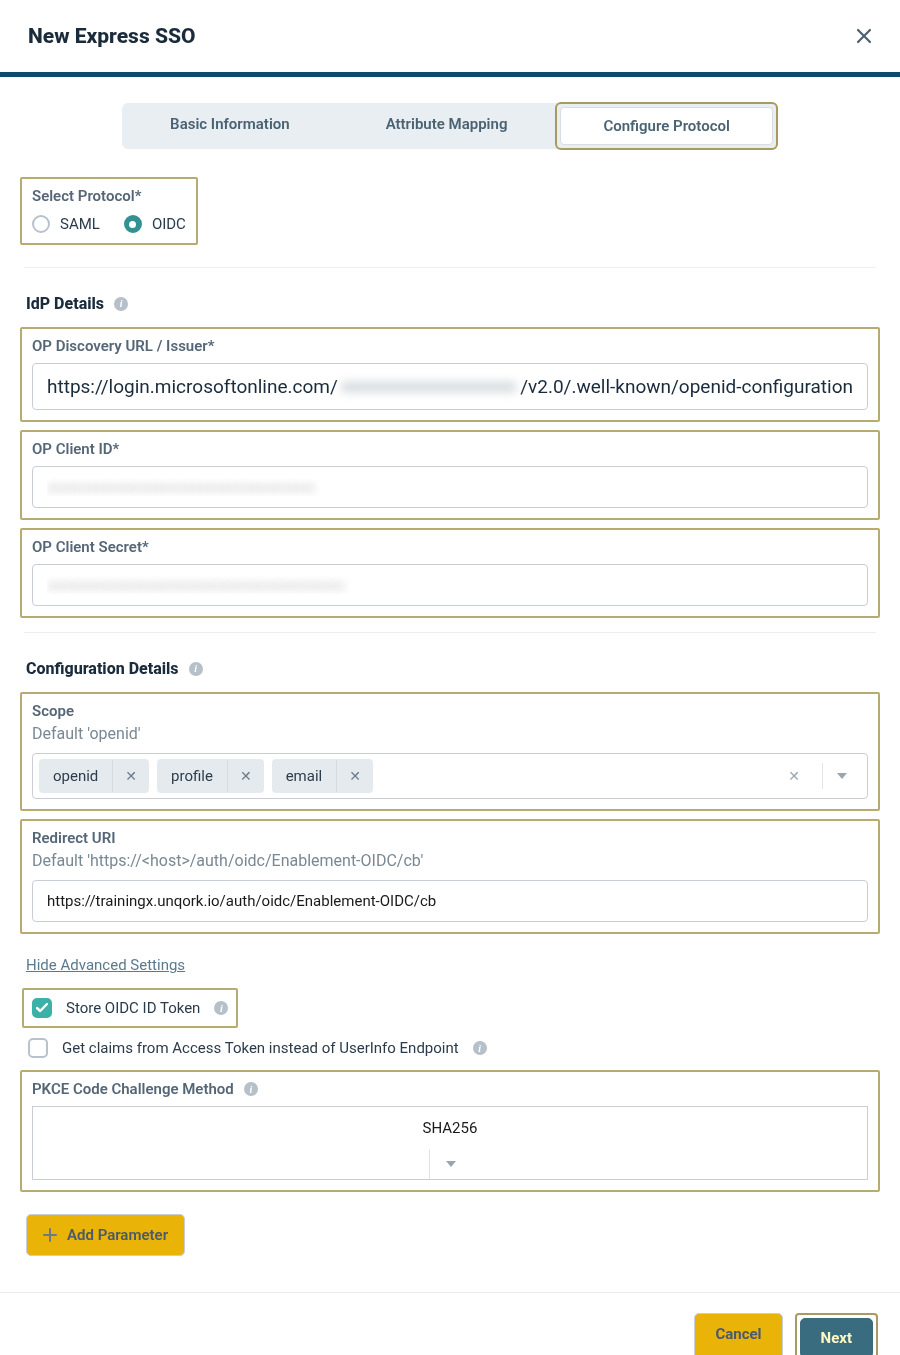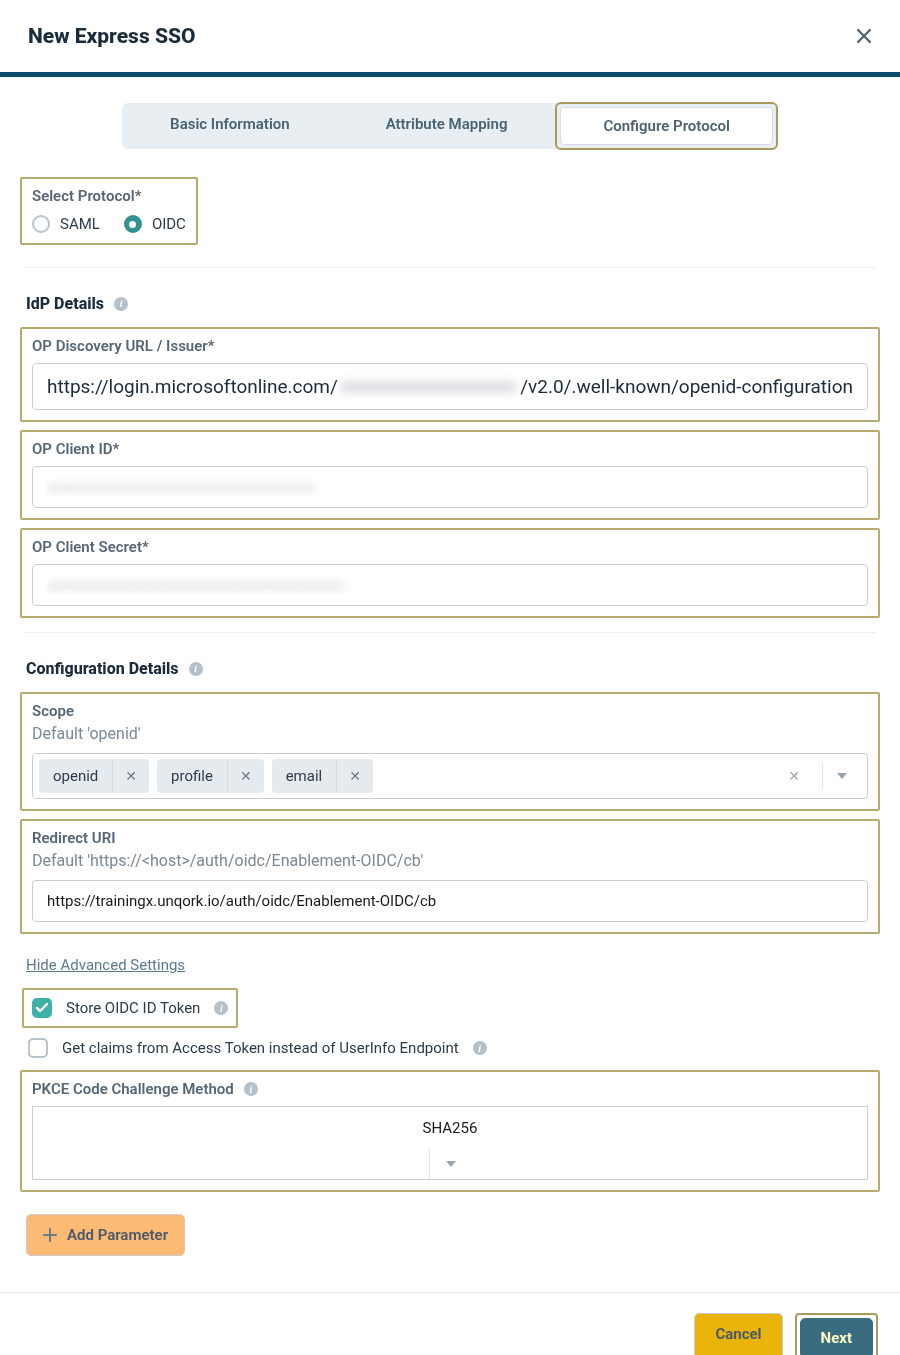--- a/index.html
+++ b/index.html
@@ -295,21 +295,21 @@
     border: 1px solid var(--border-input);
     border-radius: 5px;
     padding: 11px 16px;
     display: inline-flex;
     align-items: center;
     gap: 10px;
     font-size: 15px;
     font-weight: 600;
     color: #4a5a6a;
     cursor: pointer;
-    background: #fdba74;
+    background: #eab308;
   }
   
   .footer {
     display: flex;
     justify-content: flex-end;
     gap: 12px;
     padding: 20px 22px 26px;
     border-top: 1px solid #e9ecef;
     margin-top: 12px;
   }

